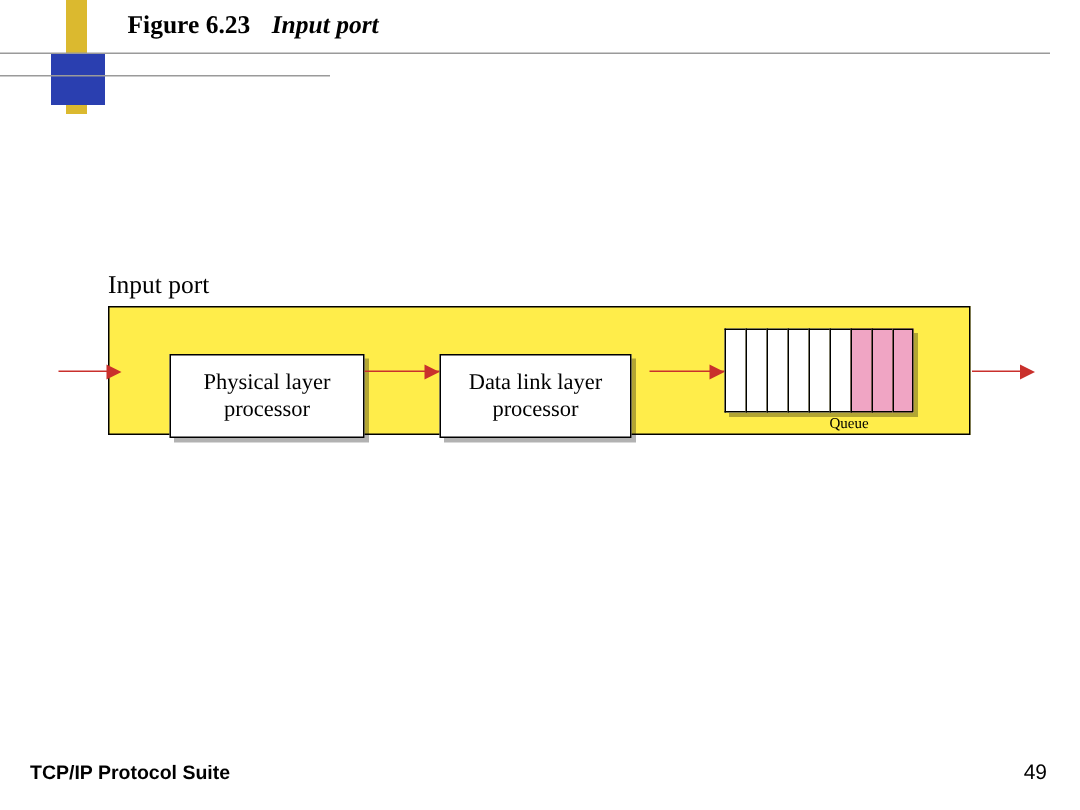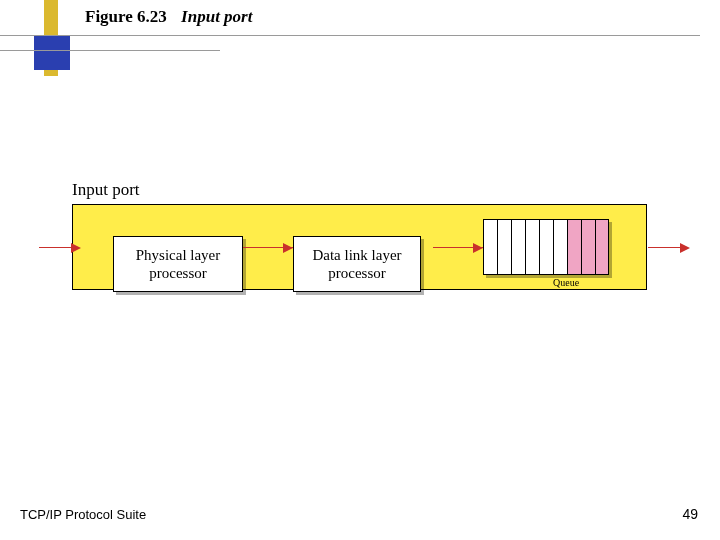--- a/index.html
+++ b/index.html
@@ -159,21 +159,21 @@
   .out-arrow { left: 607px; top: 38px; }
   .mid1-arrow{ left: 210px; top: 38px; }
   .mid2-arrow{ left: 400px; top: 38px; }
 
   .footer-left {
     position: absolute;
     left: 20px;
     bottom: 18px;
     font-family: Verdana, Arial, sans-serif;
     font-size: 13px;
-    font-weight: normal;
+    font-weight: bold;
   }
   .footer-right {
     position: absolute;
     right: 22px;
     bottom: 18px;
     font-family: Arial, sans-serif;
     font-size: 14px;
   }
 </style>
 </head>

